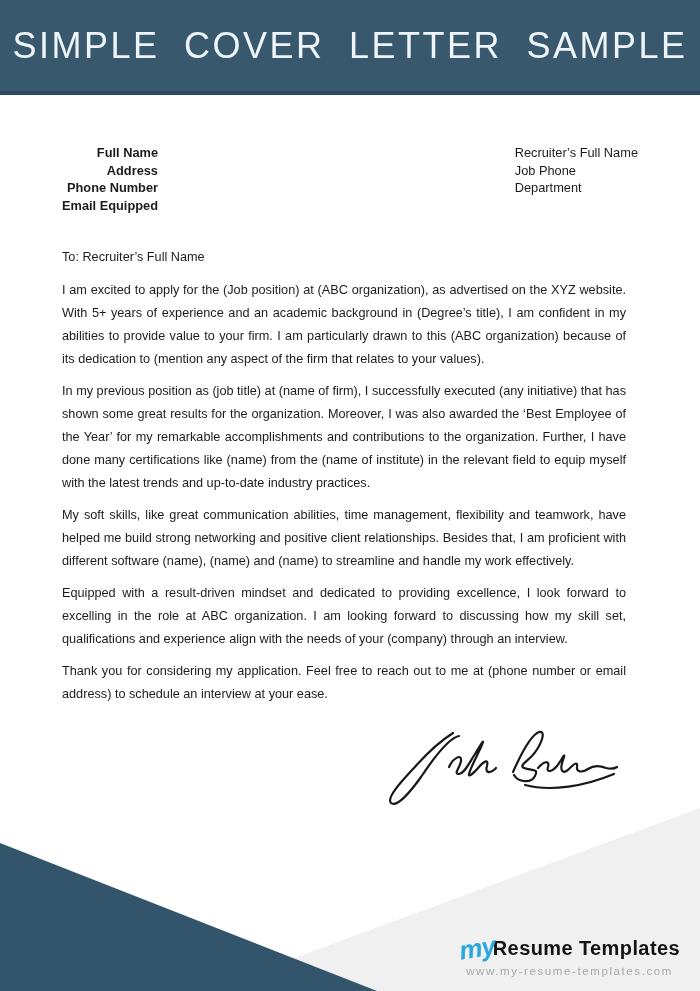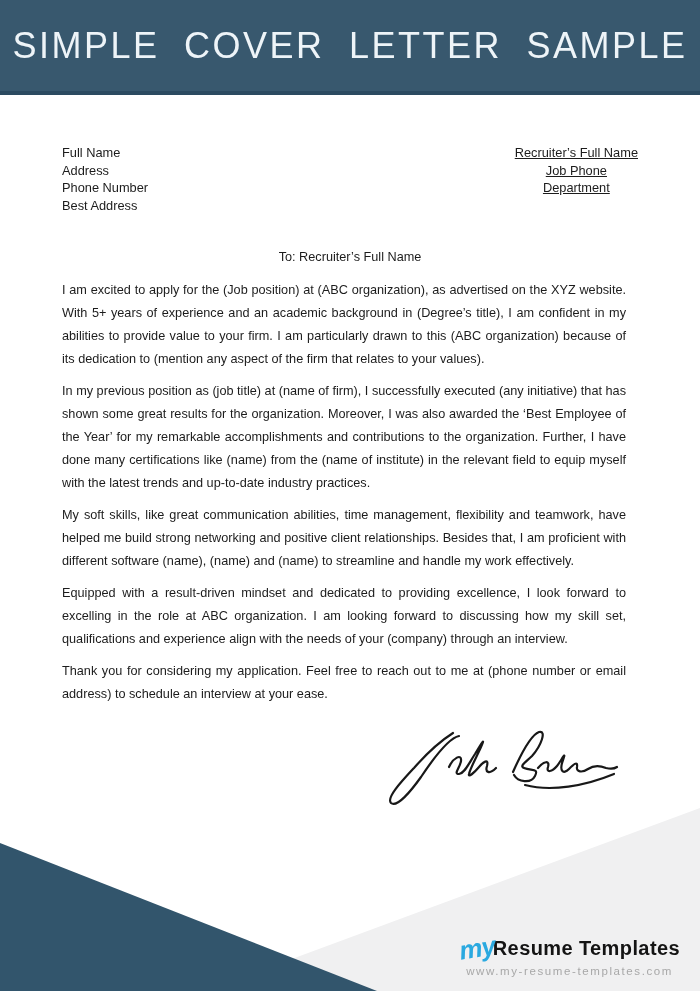--- a/index.html
+++ b/index.html
@@ -16,28 +16,28 @@
   .banner h1{
     margin:0;font-size:36px;font-weight:500;color:#eef4f8;
     letter-spacing:2.5px;word-spacing:12px;white-space:nowrap;
   }
   
   .contact-row{
     position:absolute;top:144px;left:62px;right:62px;
     display:flex;justify-content:space-between;
     font-size:12.8px;line-height:17.5px;color:#1c1c1c;
   }
-  .sender{text-align:left;}
-  .recipient{text-align:center;text-decoration:underline;}
+  .sender{text-align:right;font-weight:bold;}
+  .recipient{text-align:left;}
   
   .letter-body{
     position:absolute;top:246px;left:62px;width:576px;
     font-size:12.7px;line-height:23px;color:#1c1c1c;
   }
-  .to-line{margin:0 0 10px 0;text-align:center;}
+  .to-line{margin:0 0 10px 0;}
   .salutation{margin:0 0 11px 0;}
   .para{margin:0 12px 9px 0;text-align:justify;}
   
   .signature{position:absolute;left:383px;top:716px;width:238px;height:96px;}
   .signature path{fill:none;stroke:#181818;stroke-width:2.2;stroke-linecap:round;stroke-linejoin:round;}
   
   .tri-gray{
     position:absolute;left:205px;top:808px;width:495px;height:183px;
     background:#f0f0f1;
     clip-path:polygon(100% 0, 100% 100%, 0 100%);
@@ -69,21 +69,21 @@
 
   <header class="banner">
     <h1>SIMPLE COVER LETTER SAMPLE</h1>
   </header>
 
   <section class="contact-row">
     <div class="sender">
       <div>Full Name</div>
       <div>Address</div>
       <div>Phone Number</div>
-      <div>Best Address</div>
+      <div>Email Equipped</div>
     </div>
     <div class="recipient">
       <div>Recruiter’s Full Name</div>
       <div>Job Phone</div>
       <div>Department</div>
     </div>
   </section>
 
   <section class="letter-body">
     <p class="to-line">To: Recruiter’s Full Name</p>

